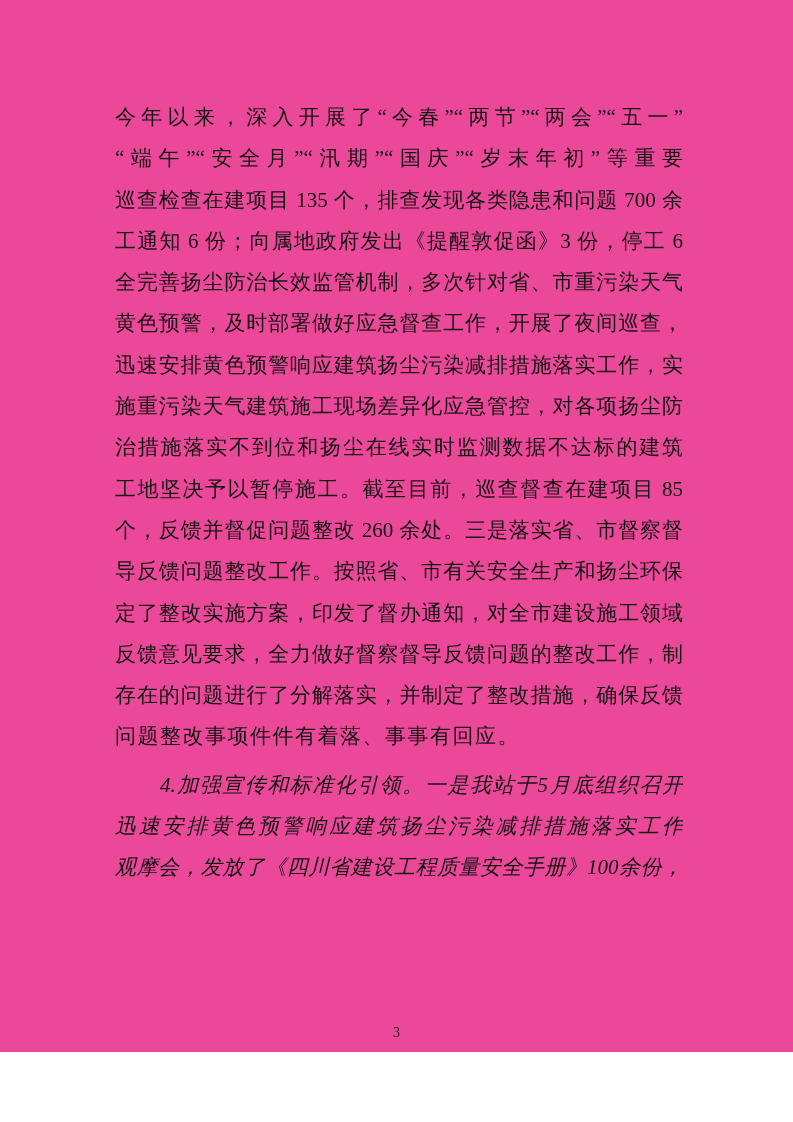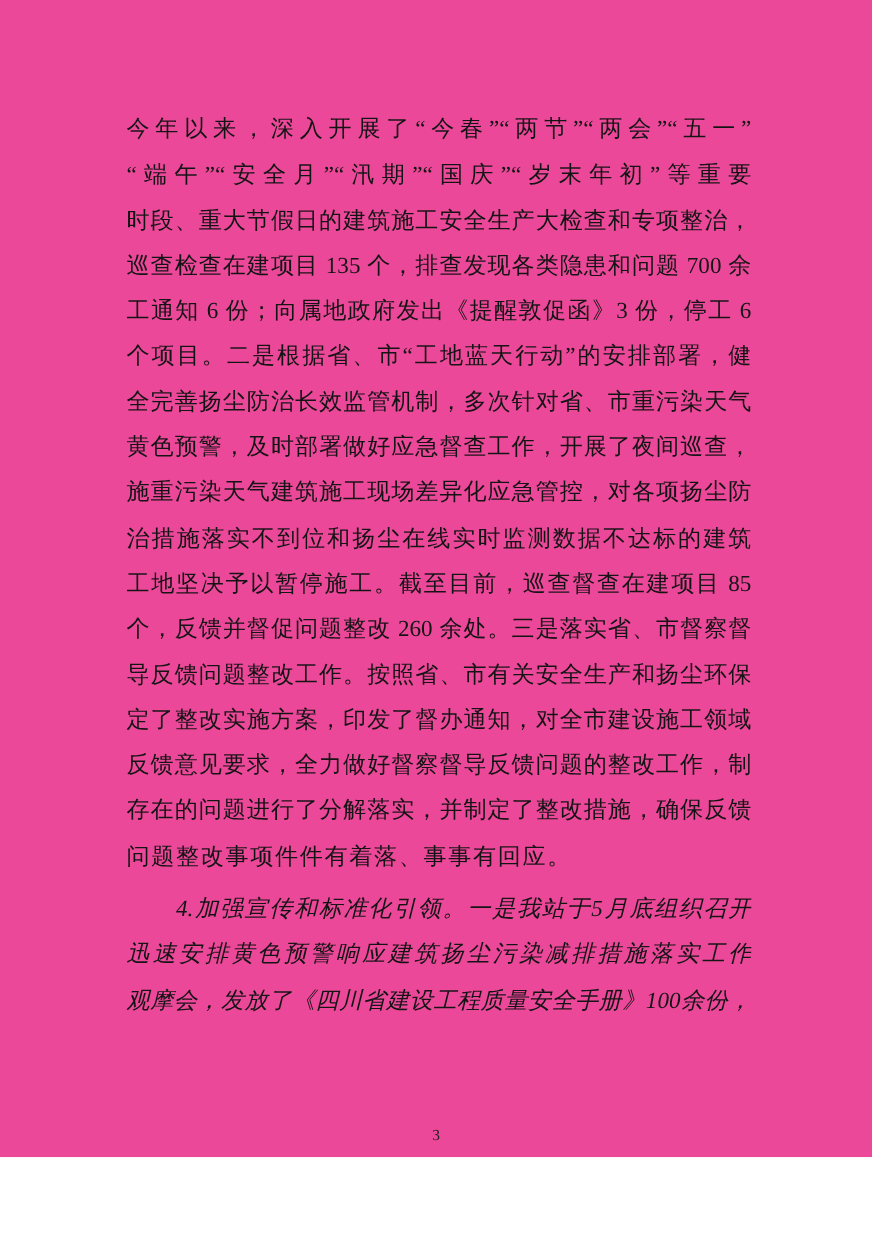--- a/index.html
+++ b/index.html
@@ -60,26 +60,25 @@
 </style>
 </head>
 <body>
 
 <div class="page">
   <div class="text-block">
 
     <div class="para">
       <div class="line">今年以来，深入开展了“今春”“两节”“两会”“五一”</div>
       <div class="line">“端午”“安全月”“汛期”“国庆”“岁末年初”等重要</div>
-      <div class="line">时段、重大节假日的建筑施工安全生产大检查和专项整治，</div>
       <div class="line">巡查检查在建项目 135 个，排查发现各类隐患和问题 700 余</div>
       <div class="line">工通知 6 份；向属地政府发出《提醒敦促函》3 份，停工 6</div>
-      <div class="line">个项目。二是根据省、市“工地蓝天行动”的安排部署，健</div>
       <div class="line">全完善扬尘防治长效监管机制，多次针对省、市重污染天气</div>
       <div class="line">黄色预警，及时部署做好应急督查工作，开展了夜间巡查，</div>
+      <div class="line">迅速安排黄色预警响应建筑扬尘污染减排措施落实工作，实</div>
       <div class="line">施重污染天气建筑施工现场差异化应急管控，对各项扬尘防</div>
       <div class="line">治措施落实不到位和扬尘在线实时监测数据不达标的建筑</div>
       <div class="line">工地坚决予以暂停施工。截至目前，巡查督查在建项目 85</div>
       <div class="line">个，反馈并督促问题整改 260 余处。三是落实省、市督察督</div>
       <div class="line">导反馈问题整改工作。按照省、市有关安全生产和扬尘环保</div>
       <div class="line">定了整改实施方案，印发了督办通知，对全市建设施工领域</div>
       <div class="line">反馈意见要求，全力做好督察督导反馈问题的整改工作，制</div>
       <div class="line">存在的问题进行了分解落实，并制定了整改措施，确保反馈</div>
       <div class="line natural">问题整改事项件件有着落、事事有回应。</div>
     </div>

